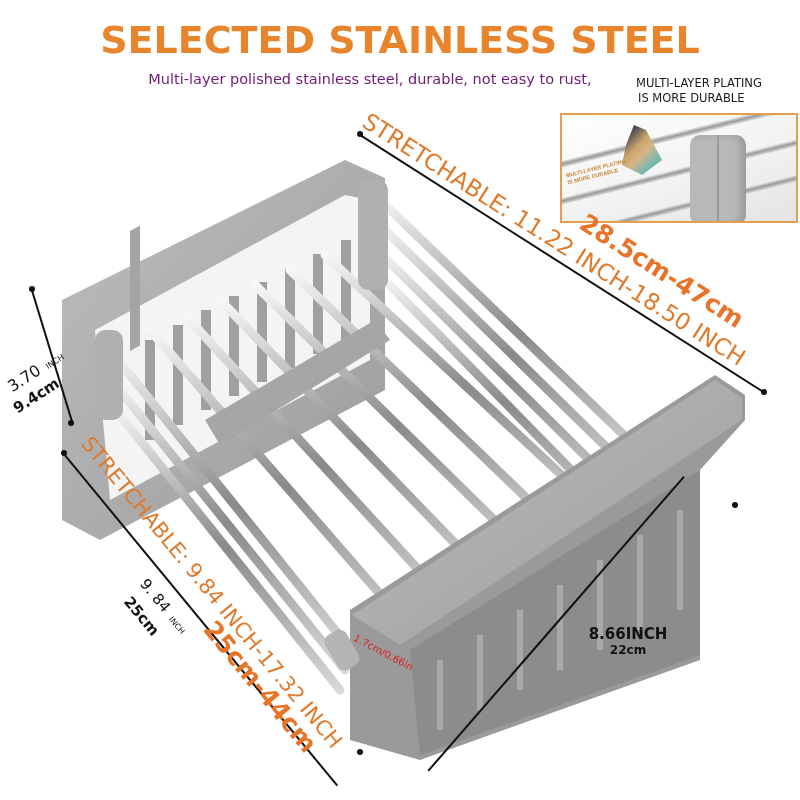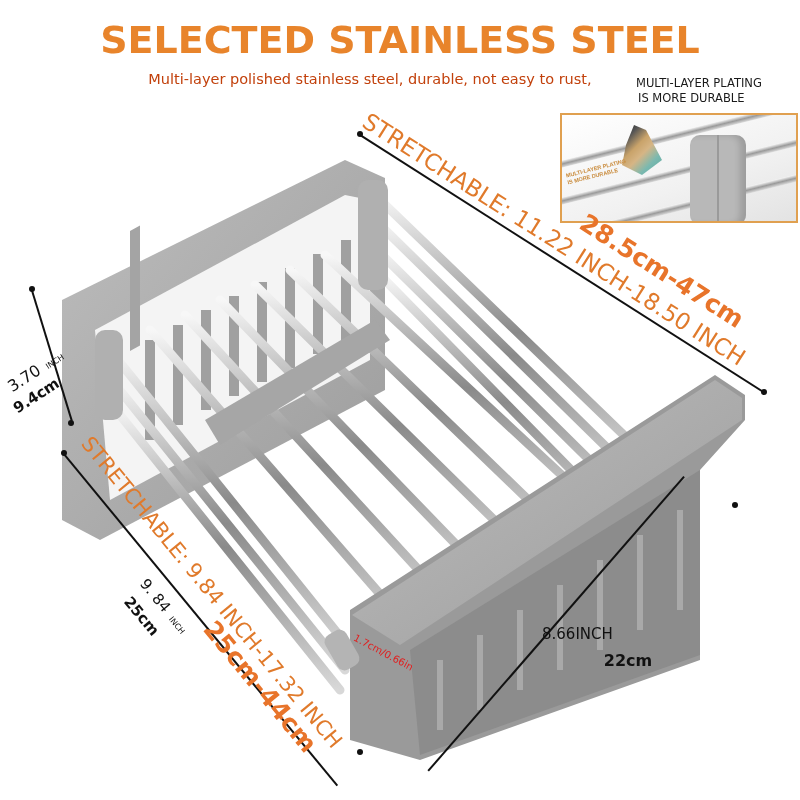--- a/index.html
+++ b/index.html
@@ -1,19 +1,19 @@
 <!DOCTYPE html>
 <html><head>
 <meta charset="utf-8">
 <style>
   html, body { margin: 0; padding: 0; }
   body { width: 800px; height: 800px; background: #ffffff; position: relative; overflow: hidden; font-family: "Liberation Sans", sans-serif; }
   .abs { position: absolute; }
   .title { left: 0; top: 18px; width: 800px; text-align: center; font-family: "DejaVu Sans", sans-serif; font-weight: bold; font-size: 38px; color: #e8842b; letter-spacing: 0px; }
-  .subtitle { left: 120px; top: 70px; width: 500px; text-align: center; font-family: "DejaVu Sans", sans-serif; font-size: 14.5px; color: #c2410c; line-height: 19px; }
+  .subtitle { left: 120px; top: 70px; width: 500px; text-align: center; font-family: "DejaVu Sans", sans-serif; font-size: 14.5px; color: #701a75; line-height: 19px; }
   .plating-label { left: 636px; top: 76px; width: 165px; font-family: "DejaVu Sans", sans-serif; font-size: 11.5px; color: #1a1a1a; line-height: 15px; }
   .inset { left: 560px; top: 113px; width: 238px; height: 110px; border: 2px solid #e0a050; background: linear-gradient(160deg, #ffffff 0%, #f1f1f1 60%, #e3e3e3 100%); overflow: hidden; box-sizing: border-box; }
   .inset .rod { position: absolute; height: 7px; background: linear-gradient(#f4f4f4, #9a9a9a, #dcdcdc); border-radius: 4px; transform-origin: left center; }
   .inset .clip { position: absolute; left: 128px; top: 20px; width: 56px; height: 90px; background: #b8b8b8; border-radius: 10px; box-shadow: inset -6px 0 6px rgba(0,0,0,0.15); }
   .inset .clip::after { content: ""; position: absolute; left: 27px; top: 0; width: 2px; height: 90px; background: #9a9a9a; }
   .inset .layers { position: absolute; left: 60px; top: 10px; width: 40px; height: 50px; background: linear-gradient(135deg, #222 0%, #555 20%, #c9a36a 40%, #d6b585 55%, #7ab9b0 75%, #5ea89c 100%); clip-path: polygon(30% 0, 60% 10%, 100% 70%, 50% 100%, 0 80%, 10% 40%); }
   .inset .mini-text { position: absolute; left: 4px; top: 50px; font-size: 5.5px; color: #c98a3a; font-weight: bold; transform: rotate(-14deg); line-height: 7px; }
   .orange-diag { font-family: "DejaVu Sans", sans-serif; color: #e07a2b; white-space: nowrap; transform-origin: left top; }
   .orange-bold { font-family: "DejaVu Sans", sans-serif; color: #e8742a; font-weight: bold; white-space: nowrap; transform-origin: left top; }
   .black-dim { font-family: "DejaVu Sans", sans-serif; color: #111; white-space: nowrap; transform-origin: left top; }
@@ -138,16 +138,16 @@
   <span style="font-size:8px; margin-left:3px;">INCH</span>
 </div>
 <div class="abs black-dim" style="left:134px; top:593px; font-size:15px; font-weight:bold; transform:rotate(50.5deg);">25cm</div>
 
 <div class="abs black-dim" style="left:4px; top:380px; font-size:16px; transform:rotate(-33deg);">
   <span>3.70</span>
   <span style="font-size:8px; margin-left:2px;">INCH</span>
 </div>
 <div class="abs black-dim" style="left:10px; top:402px; font-size:15px; font-weight:bold; transform:rotate(-33deg);">9.4cm</div>
 
-<div class="abs black-dim" style="left:542px; top:625px; font-size:15px; font-weight:normal; text-align:left; width:110px;">8.66INCH</div>
-<div class="abs black-dim" style="left:573px; top:643px; font-size:16px; font-weight:bold; text-align:center; width:110px;margin-top:8px;">22cm</div>
+<div class="abs black-dim" style="left:573px; top:625px; font-size:15px; font-weight:bold; text-align:center; width:110px;">8.66INCH</div>
+<div class="abs black-dim" style="left:573px; top:643px; font-size:12px; font-weight:bold; text-align:center; width:110px;">22cm</div>
 
 <div class="abs red-note" style="left:357px; top:632px; transform:rotate(28deg);">1.7cm/0.66in</div>
 
 </body></html>

